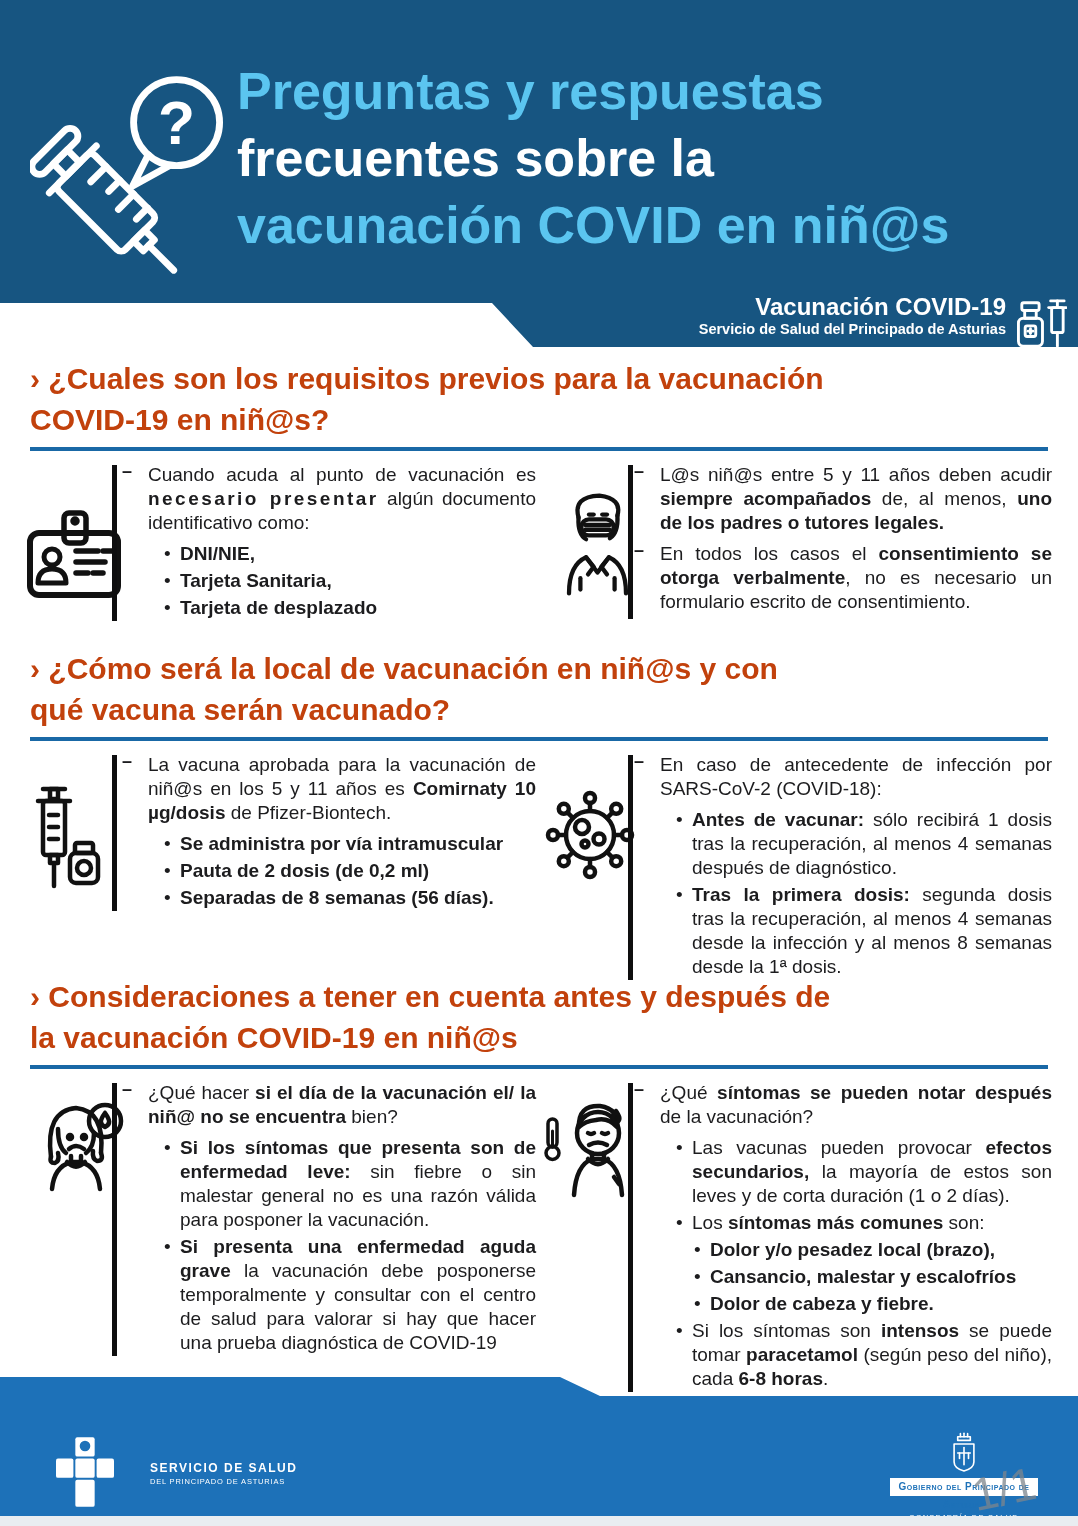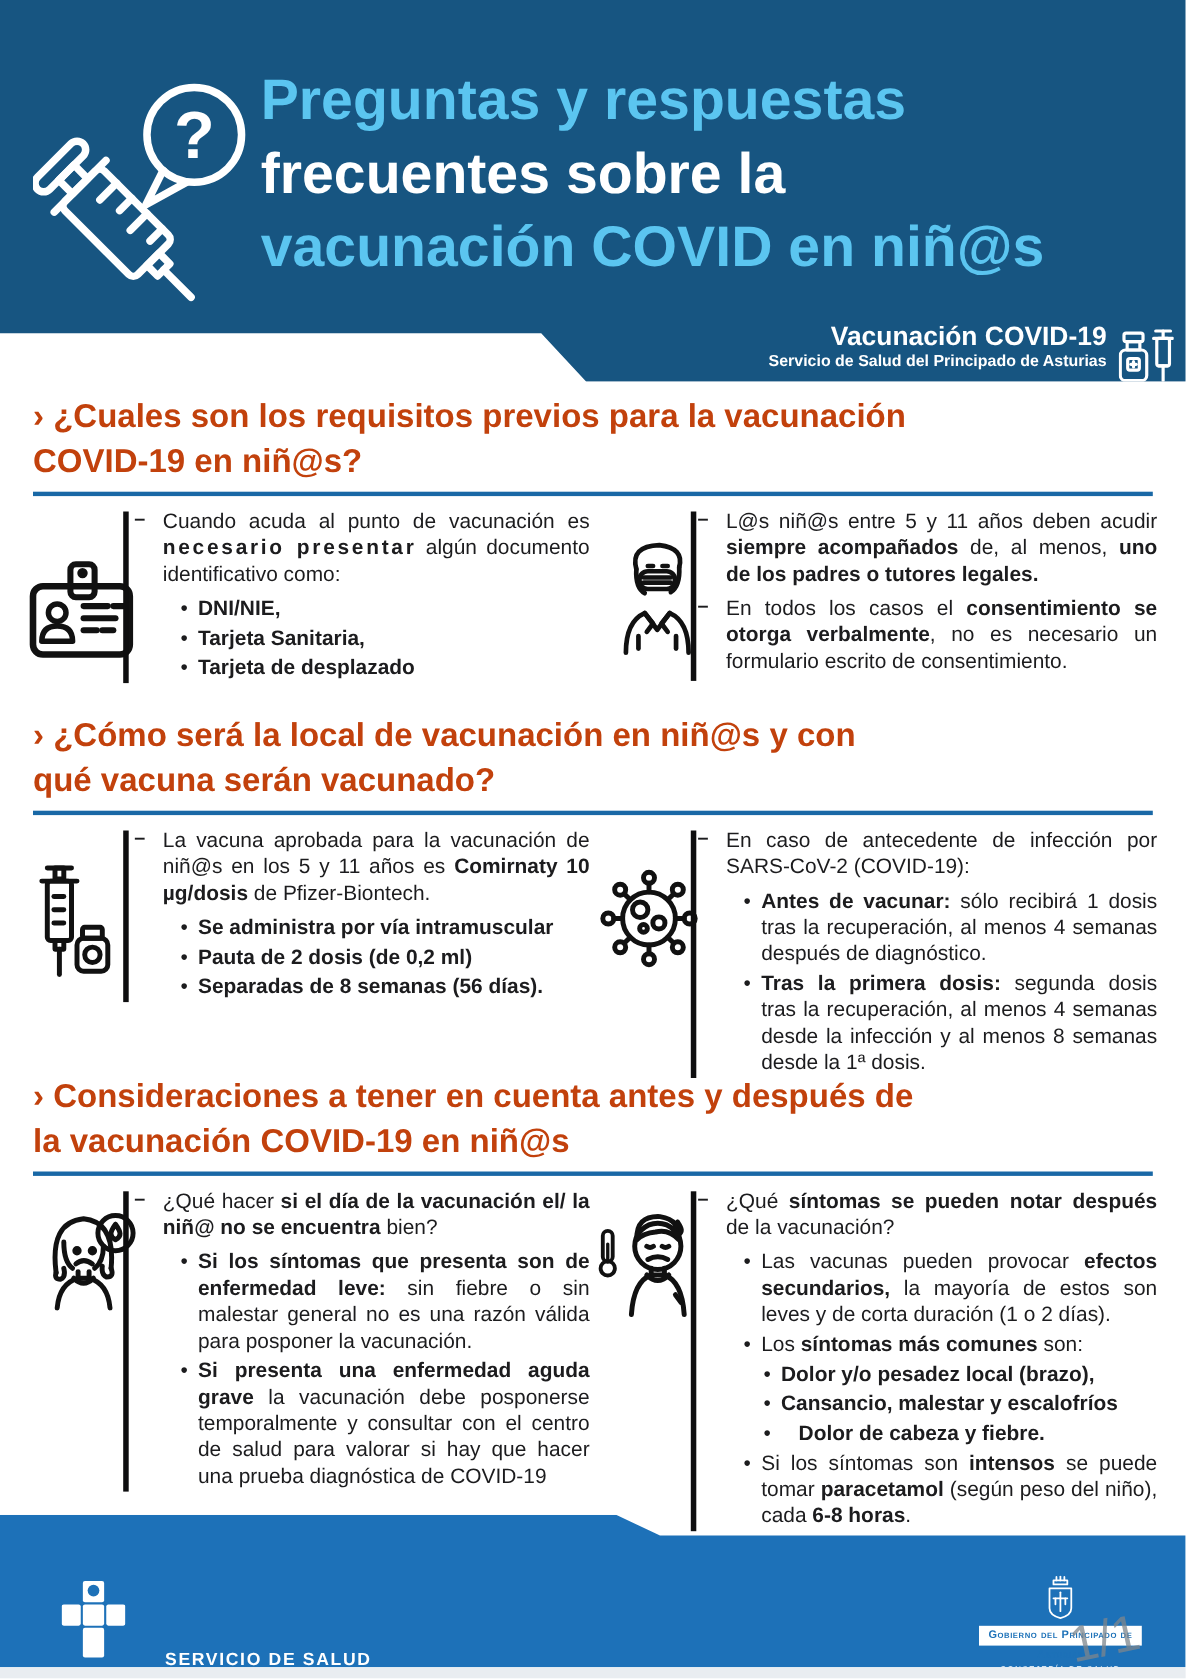--- a/index.html
+++ b/index.html
@@ -36,21 +36,21 @@
   .b1{margin-left:14px;padding-left:18px;margin-bottom:3px;}
   .b1::before{content:"•";position:absolute;left:2px;top:0;}
   .b2{margin-left:32px;padding-left:18px;margin-bottom:3px;}
   .b2::before{content:"•";position:absolute;left:2px;top:0;}
   svg.line{stroke:#111;fill:none;stroke-linecap:round;stroke-linejoin:round;}
   
   .footer{position:absolute;left:0;top:1377px;width:1078px;height:139px;background:#1D71B8;
     clip-path:polygon(0px 0px,560px 0px,600px 19px,1078px 19px,1078px 139px,0px 139px);}
   .sespa{position:absolute;left:56px;top:60px;}
   .sespa-text{position:absolute;left:150px;top:84px;color:#ffffff;}
-  .sespa-title{font-size:16px;font-weight:700;letter-spacing:1.5px;margin-top:40px;}
+  .sespa-title{font-size:12px;font-weight:700;letter-spacing:1.5px;}
   .sespa-sub{font-size:7.5px;letter-spacing:0.8px;margin-top:2px;}
   .gob{position:absolute;left:890px;top:55px;width:148px;text-align:center;}
   .gob-emblem{display:block;margin:0 auto 4px auto;}
   .gob-box{background:#ffffff;color:#1D71B8;font-size:10px;font-weight:700;letter-spacing:0.5px;
            line-height:18px;height:18px;font-variant:small-caps;}
   .gob-cons{color:#ffffff;font-size:7.5px;letter-spacing:1.2px;margin-top:17px;}
   .gob-line{height:1px;background:rgba(255,255,255,0.9);margin-top:5px;}
   .watermark{position:absolute;left:972px;top:1462px;font-size:46px;color:#7e868d;opacity:0.75;
              transform:rotate(-12deg);font-weight:400;z-index:5;}
   .bottom-strip{position:absolute;left:0;top:1516px;width:1078px;height:10px;background:#E9EDF1;}
@@ -202,21 +202,21 @@
         <line x1="48" y1="24" x2="48" y2="16"></line>
           <circle cx="48" cy="11" r="5"></circle>
         <line x1="65" y1="31" x2="70.6" y2="25.4"></line>
           <circle cx="74.2" cy="21.8" r="5"></circle>
         <circle cx="40" cy="40" r="7"></circle>
         <circle cx="57" cy="52" r="5.5"></circle>
         <circle cx="43" cy="57" r="3.5"></circle>
       </svg>
       <div class="bar"></div>
       <div class="txt">
-        <div class="item dash"><span>En caso de antecedente de infección por SARS-CoV-2 (COVID-19):</span></div>
+        <div class="item dash"><span>En caso de antecedente de infección por SARS-CoV-2 (COVID-18):</span></div>
         <div class="item b1"><span style="font-weight: 700;">Antes de vacunar:</span><span> sólo recibirá 1 dosis tras la recuperación, al menos 4 semanas después de diagnóstico.</span></div>
         <div class="item b1"><span style="font-weight: 700;">Tras la primera dosis:</span><span> segunda dosis tras la recuperación, al menos 4 semanas desde la infección y al menos 8 semanas desde la 1ª dosis.</span></div>
       </div>
     </div>
   </div>
 </div>
 
 <div class="sec" id="sec3">
   <div class="h">
     <span>› Consideraciones a tener en cuenta antes y después de</span>
@@ -265,21 +265,21 @@
         <path d="M48 66 Q58 76 68 66"></path>
         <line x1="74" y1="84" x2="79" y2="91"></line>
       </svg>
       <div class="bar"></div>
       <div class="txt">
         <div class="item dash"><span>¿Qué </span><span style="font-weight: 700;">síntomas se pueden notar después</span><span> de la vacunación?</span></div>
         <div class="item b1"><span>Las vacunas pueden provocar </span><span style="font-weight: 700;">efectos secundarios,</span><span> la mayoría de estos son leves y de corta duración (1 o 2 días).</span></div>
         <div class="item b1"><span>Los </span><span style="font-weight: 700;">síntomas más comunes</span><span> son:</span></div>
         <div class="item b2"><span style="font-weight: 700;">Dolor y/o pesadez local (brazo),</span></div>
         <div class="item b2"><span style="font-weight: 700;">Cansancio, malestar y escalofríos</span></div>
-        <div class="item b2"><span style="font-weight: 700; margin-left: 16px;">Dolor de cabeza y fiebre.</span></div>
+        <div class="item b2"><span style="font-weight: 700;">Dolor de cabeza y fiebre.</span></div>
         <div class="item b1"><span>Si los síntomas son </span><span style="font-weight: 700;">intensos</span><span> se puede tomar </span><span style="font-weight: 700;">paracetamol</span><span> (según peso del niño), cada </span><span style="font-weight: 700;">6-8 horas</span><span>.</span></div>
       </div>
     </div>
   </div>
 </div>
 
 <div class="footer">
   <svg class="sespa" width="58" height="74" viewBox="0 0 60 76">
     <rect x="20" y="0" width="20" height="20" rx="2" fill="#fff"></rect>
     <circle cx="30" cy="9" r="5.5" fill="#1D71B8"></circle>

